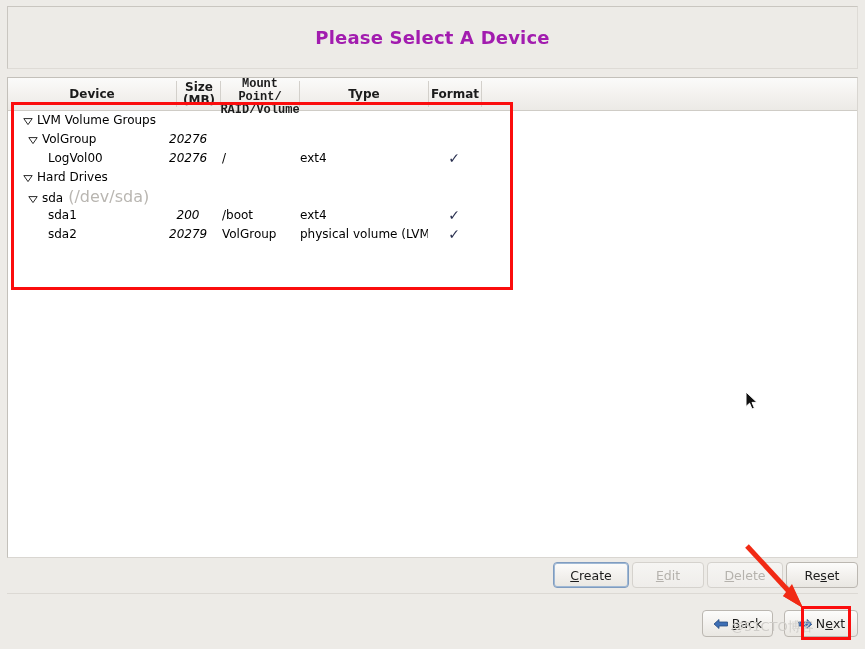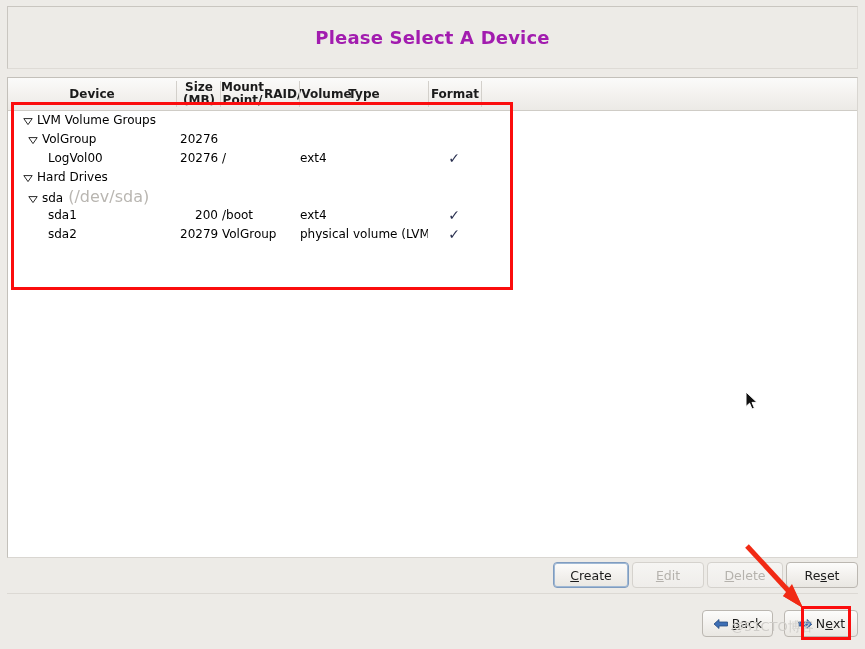--- a/index.html
+++ b/index.html
@@ -106,21 +106,21 @@
   .cell {
     position: absolute;
     top: 0;
     height: 19px;
     line-height: 19px;
     font-size: 12px;
     color: #000;
     overflow: hidden;
   }
   .c-device { left: 0; width: 168px; }
-  .c-size   { left: 172px; width: 42px; text-align: right; padding-right: 4px; box-sizing: border-box; }
+  .c-size   { left: 161px; width: 42px; text-align: center; padding-right: 4px; box-sizing: border-box; font-style: italic; }
   .c-mount  { left: 214px; width: 76px; }
   .c-type   { left: 292px; width: 128px; }
   .c-format { left: 420px; width: 52px; text-align: center; }
 
   .tri {
     display: inline-block;
     width: 9px;
     height: 9px;
     position: relative;
     margin-right: 5px;
@@ -270,21 +270,21 @@
         <span class="two-line">Device</span>
       </div>
       <div class="hdr-sep" style="left:168px;"></div>
 
       <div class="hdr-cell" style="left:169px;width:44px;flex-direction:column;justify-content:center;">
         <span class="two-line">Size</span>
         <span class="two-line">(MB)</span>
       </div>
       <div class="hdr-sep" style="left:212px;"></div>
 
-      <div class="hdr-cell" style="left:213px;width:78px;flex-direction:row;justify-content:flex-start;">
+      <div class="hdr-cell" style="left:213px;width:78px;flex-direction:column;justify-content:flex-start;font-family:Liberation Mono, monospace;">
         <span class="two-line">Mount Point/</span>
         <span class="two-line">RAID/Volume</span>
       </div>
       <div class="hdr-sep" style="left:291px;"></div>
 
       <div class="hdr-cell" style="left:292px;width:128px;">
         <span class="two-line">Type</span>
       </div>
       <div class="hdr-sep" style="left:420px;"></div>
 

